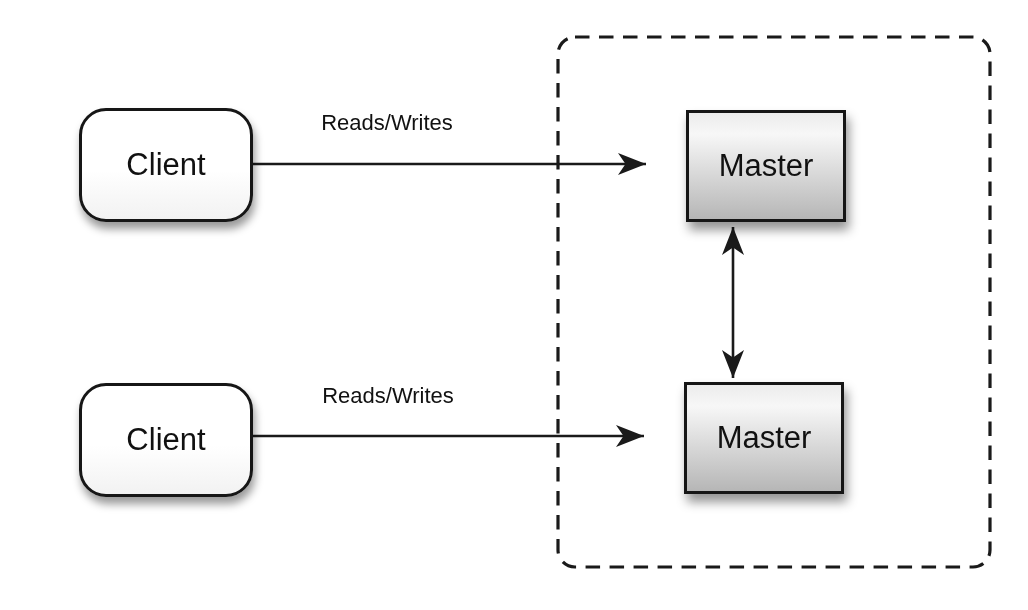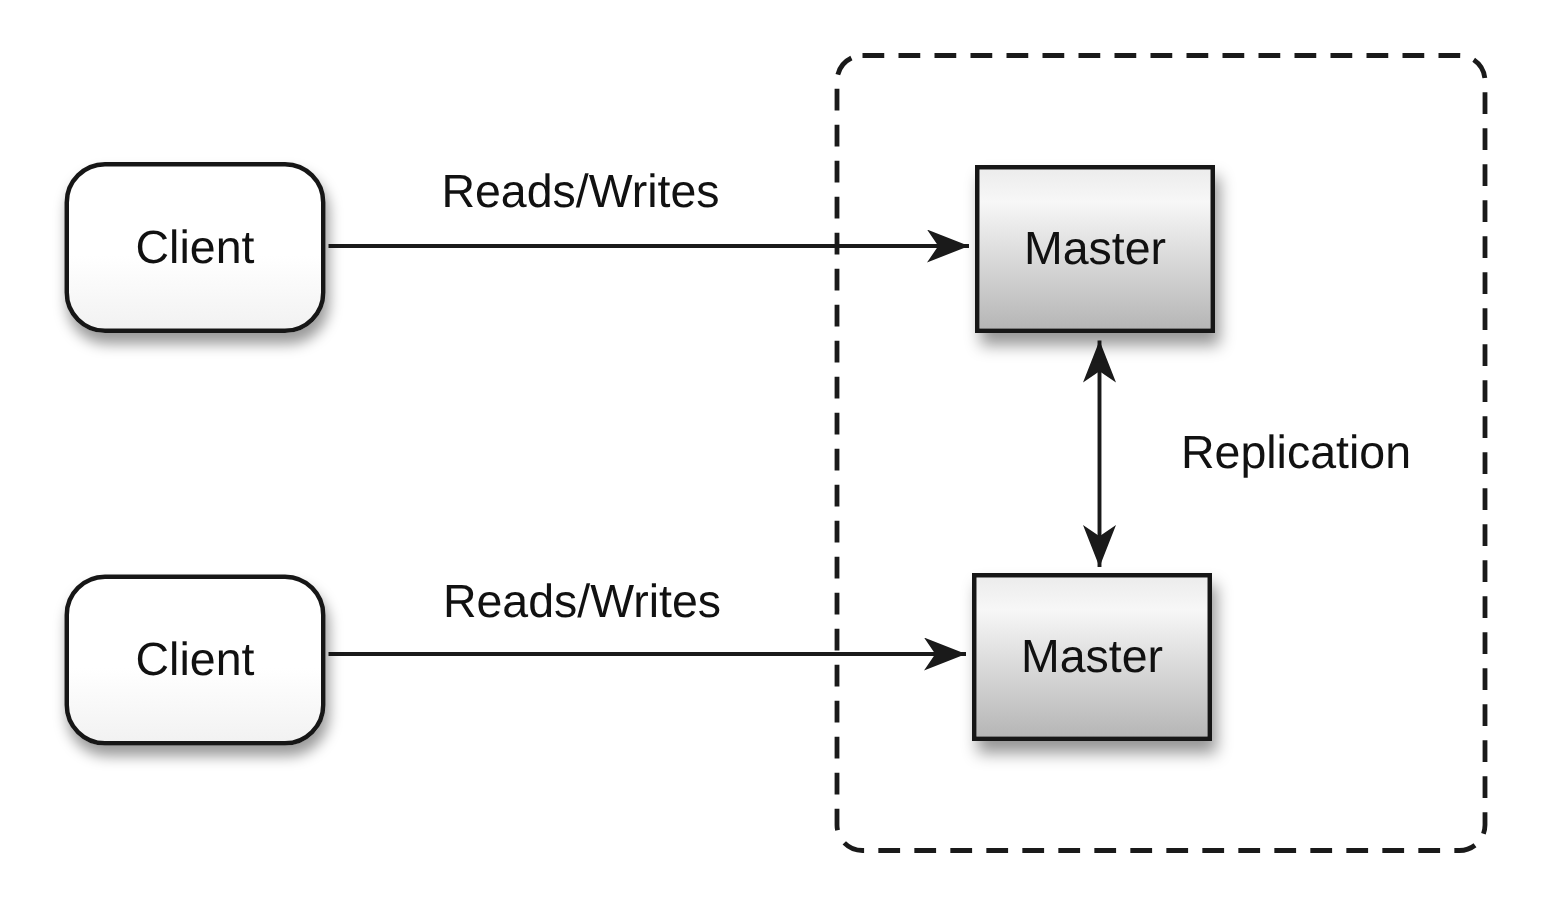--- a/index.html
+++ b/index.html
@@ -24,20 +24,21 @@
   }
   .node {
     position: absolute;
     display: flex;
     align-items: center;
     justify-content: center;
     font-size: 31px;
     color: #111111;
     border: 3px solid #161616;
     box-sizing: border-box;
+    margin-left: 36px;
   }
   .client {
     width: 174px;
     height: 114px;
     border-radius: 27px;
     background: linear-gradient(180deg, #ffffff 0%, #ffffff 55%, #f2f2f2 100%);
     box-shadow: 2px 7px 9px rgba(0,0,0,0.40);
   }
   .client-top { left: 43px; top: 108px; }
   .client-bottom { left: 43px; top: 383px; }
@@ -45,21 +46,21 @@
     width: 160px;
     height: 112px;
     background: linear-gradient(180deg, #ececec 0%, #f7f7f7 20%, #d8d8d8 58%, #b6b6b6 100%);
     box-shadow: 3px 8px 10px rgba(0,0,0,0.42);
   }
   .master-top { left: 650px; top: 110px; }
   .master-bottom { left: 648px; top: 382px; }
   .edge-label {
     position: absolute;
     transform: translateX(-50%);
-    font-size: 31px;
+    font-size: 22px;
     color: #111111;
     white-space: nowrap;
   }
   .label-rw-top { left: 387px; top: 110px; }
   .label-rw-bottom { left: 388px; top: 383px; }
   .label-replication { left: 864px; top: 284px; }
 </style>
 </head>
 <body>
 
@@ -94,15 +95,14 @@
   </div>
 
   <div class="node master master-bottom">
     <span>Master</span>
   </div>
 
   <div class="edge-label label-rw-top">Reads/Writes</div>
 
   <div class="edge-label label-rw-bottom">Reads/Writes</div>
 
-  <div class="edge-label label-replication">Replication</div>
 
 </div>
 
 </body></html>

